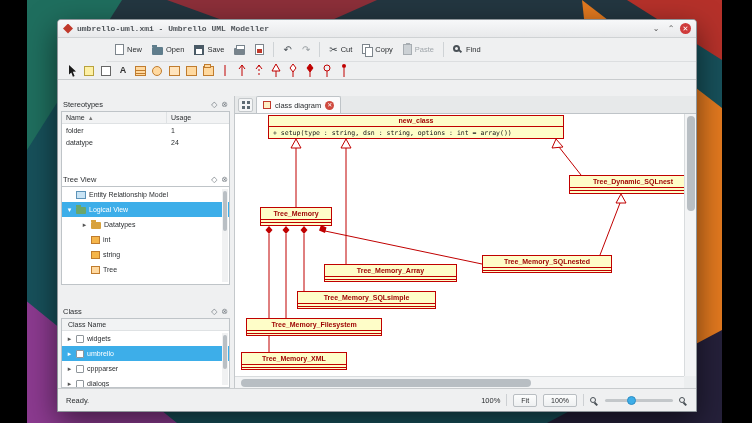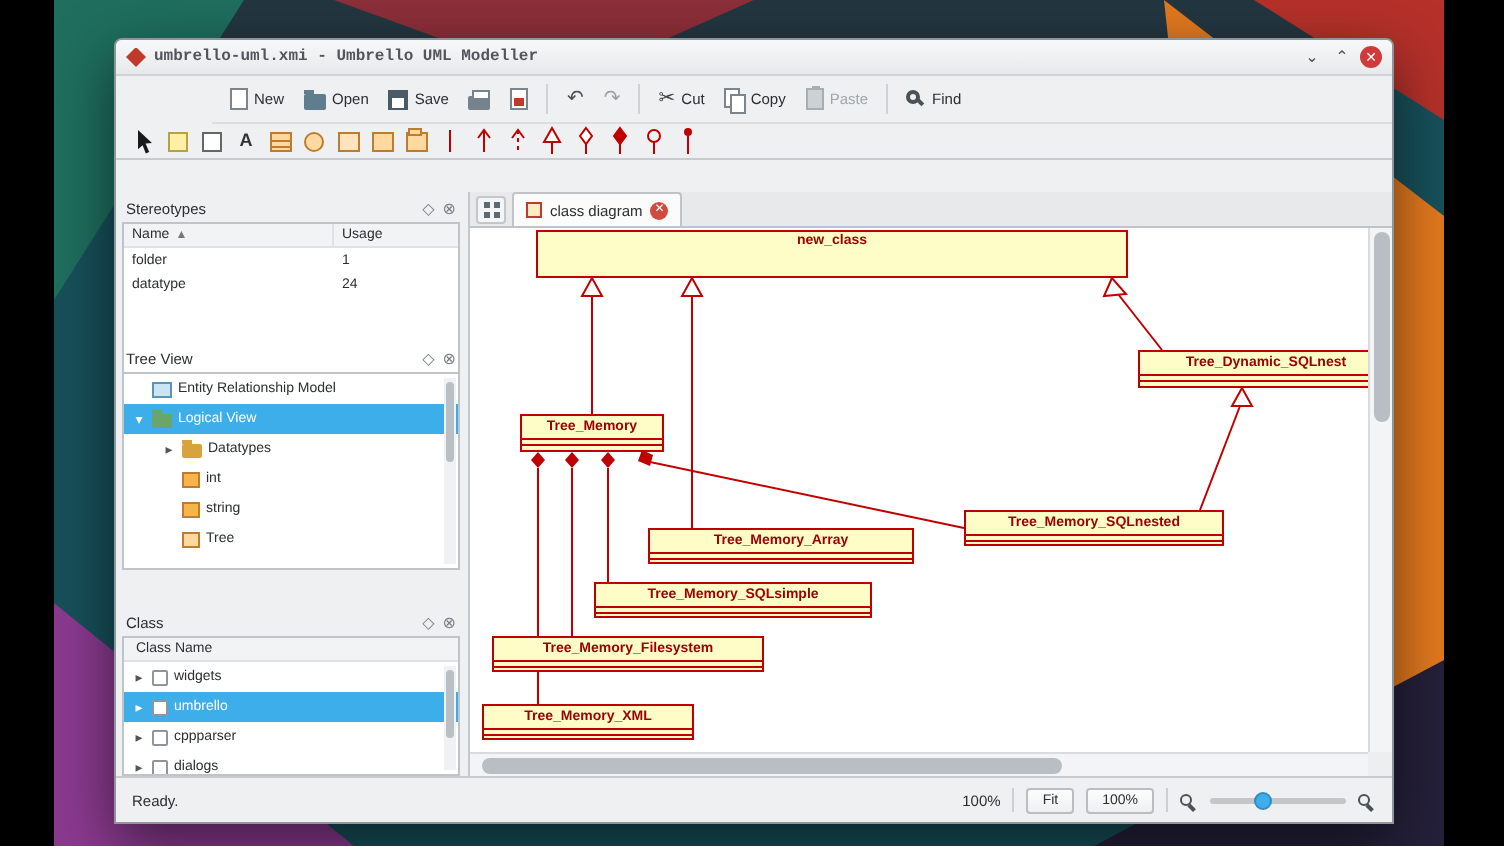--- a/index.html
+++ b/index.html
@@ -470,20 +470,21 @@
             <g fill="#c00000">
               <polygon points="34,112 37.5,116 34,120 30.5,116"></polygon>
               <polygon points="51,112 54.5,116 51,120 47.5,116"></polygon>
               <polygon points="69,112 72.5,116 69,120 65.5,116"></polygon>
               <polygon points="86,111 91.5,113.5 90,119 84,116.5"></polygon>
             </g>
           </svg>
 
           <div class="uml nc" id="box-nc">
             <div class="t">new_class</div>
+            <div class="op">+ setup(type : string, dsn : string, options : int = array())</div>
           </div>
           <div class="uml" id="box-tdyn">
             <div class="t">Tree_Dynamic_SQLnest</div>
             <div class="c"></div>
               <div class="c"></div>
           </div>
           <div class="uml" id="box-tmem">
             <div class="t">Tree_Memory</div>
             <div class="c"></div>
               <div class="c"></div>

